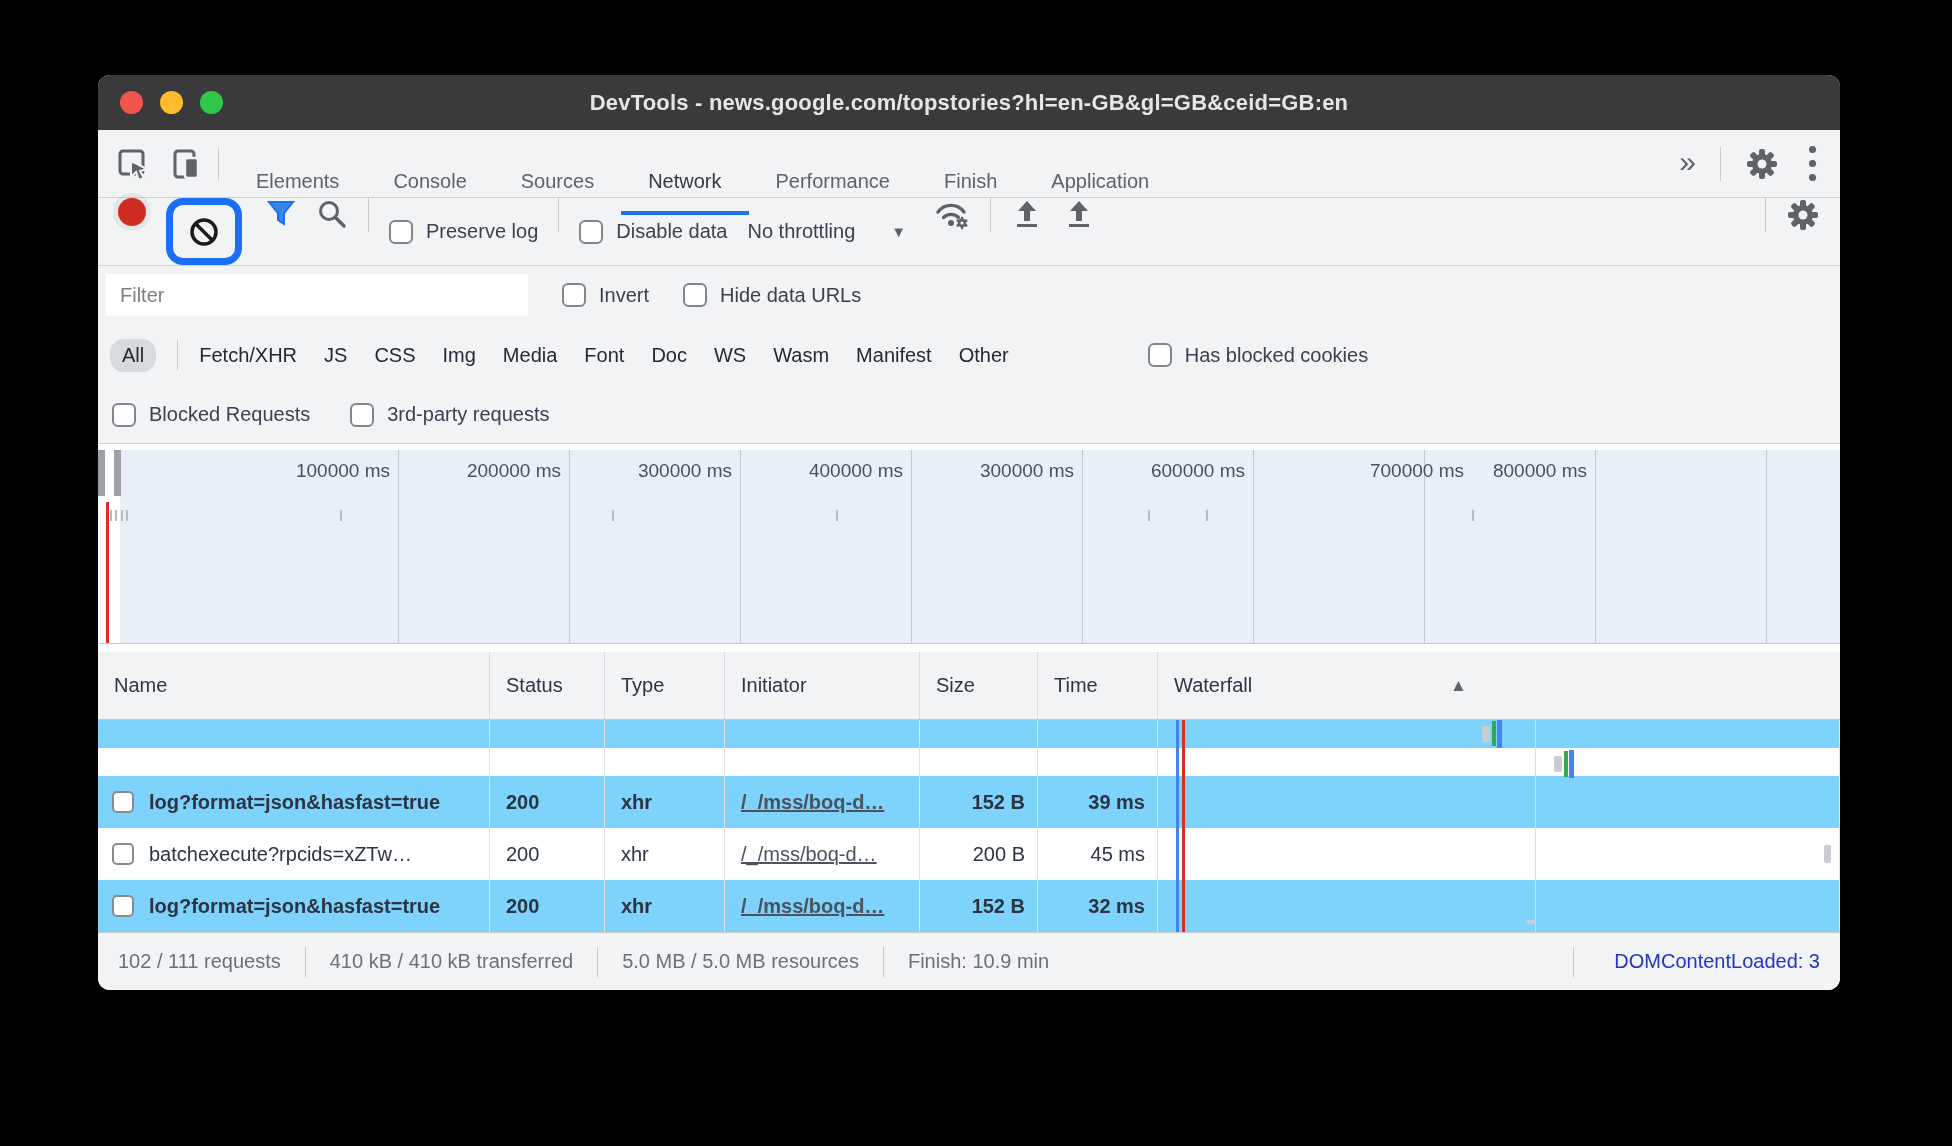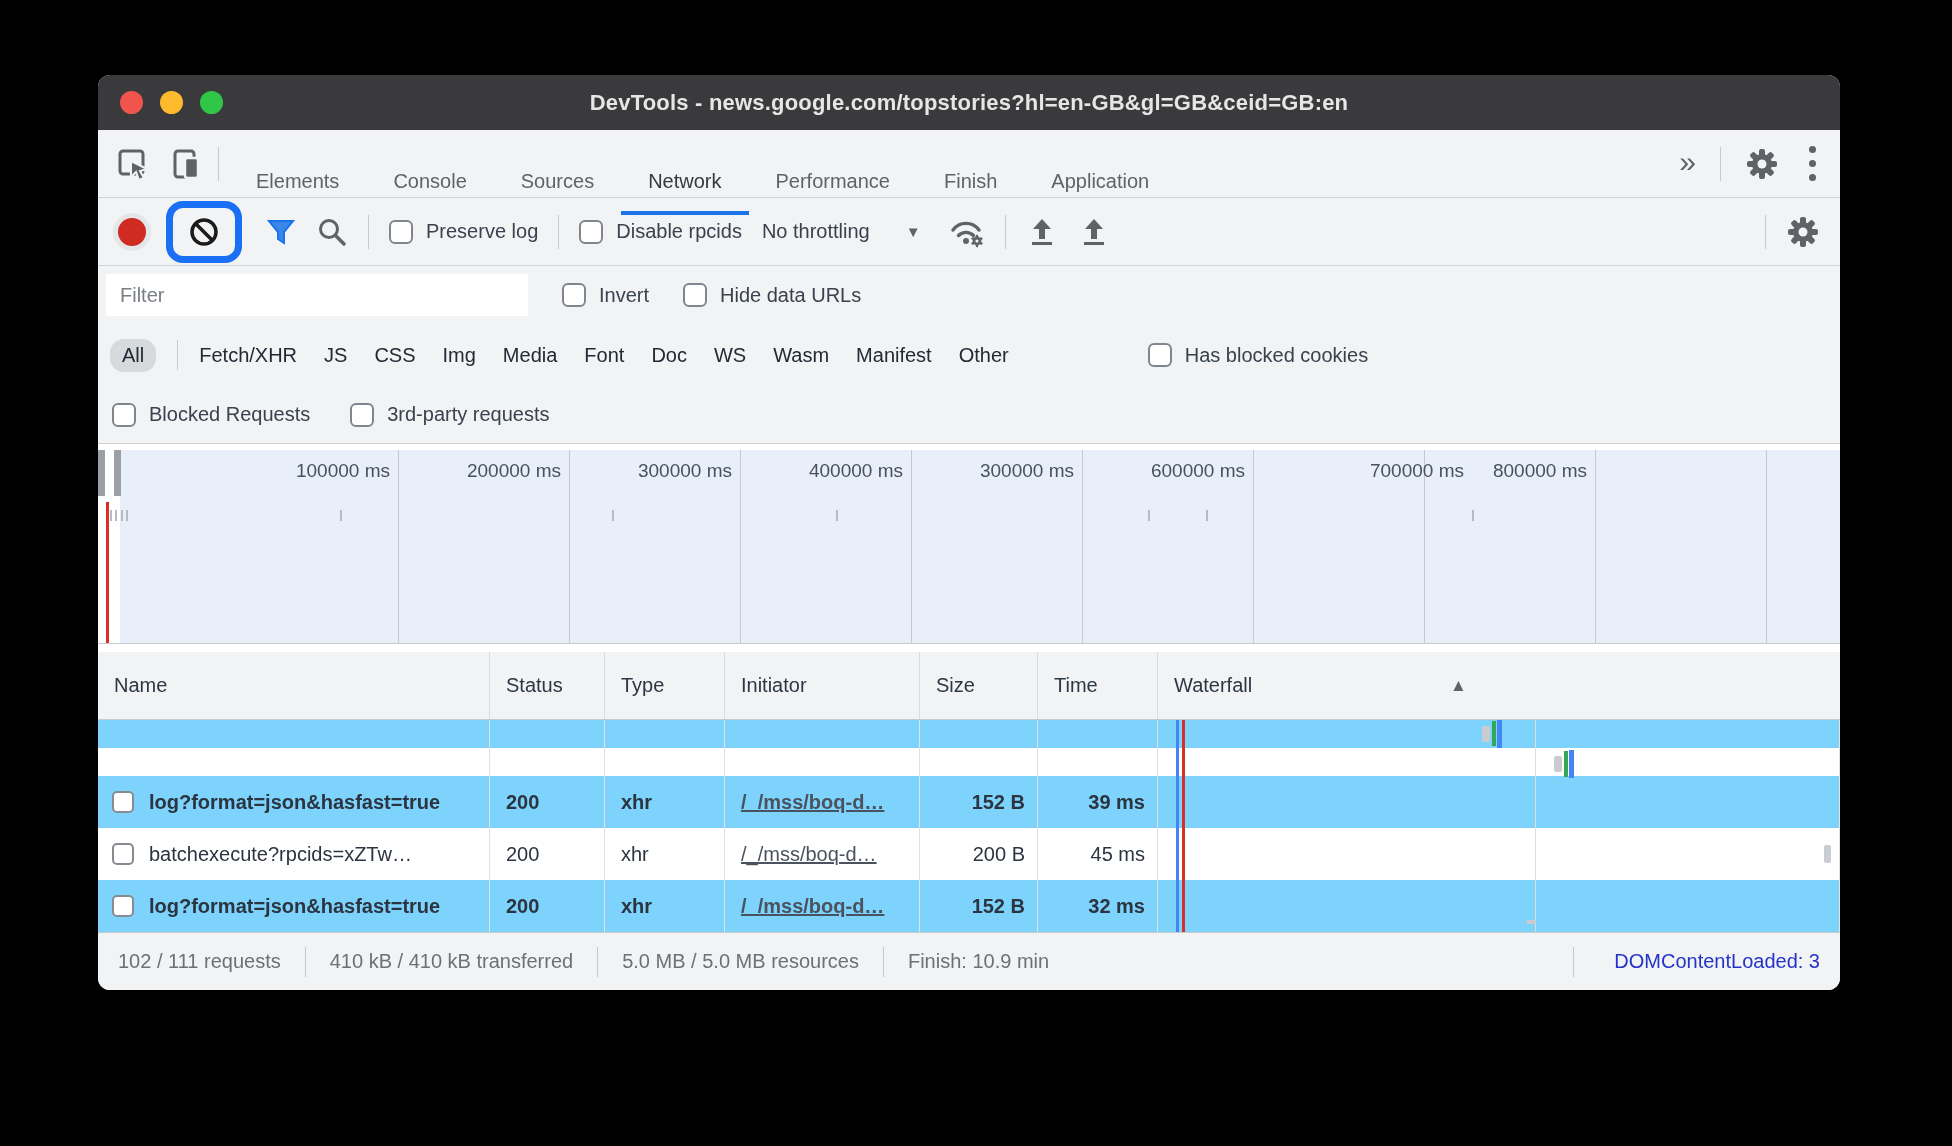--- a/index.html
+++ b/index.html
@@ -26,21 +26,21 @@
   .tb-icons { display:flex; align-items:center; gap:20px; margin-right:14px; }
   .vdiv { width:1px; height:34px; background:#c9cacc; }
   .tabs { display:flex; align-items:stretch; height:100%; margin-left:10px;margin-top:36px; }
   .tab { display:flex; align-items:center; padding:0 27px; font-size:20px; color:#5f6368; cursor:default; }
   .tab.active { color:#353a40; box-shadow:inset 0 -4px 0 #1a73e8; }
   .tabbar-right { margin-left:auto; display:flex; align-items:center; gap:24px; }
   .chev { font-size:30px; color:#5f6368; line-height:1; padding-bottom:4px; }
   .kebab { display:flex; flex-direction:column; gap:7px; padding:0 6px; }
   .kebab i { width:7px; height:7px; border-radius:50%; background:#5f6368; }
   
-  .toolbar { height:68px; background:#f1f3f4; border-bottom:1px solid #d0d1d3; display:flex; align-items:center; padding:0 20px; gap:20px; }
+  .toolbar { height:68px; background:#f1f3f4; border-bottom:1px solid #d0d1d3; display:flex; padding:0 20px; gap:20px; }
   .record-dot { width:28px; height:28px; border-radius:50%; background:#d02b20; box-shadow:0 0 0 5px rgba(0,0,0,0.05); }
   .clear-hl { border:7px solid #1a6ff5; border-radius:17px; padding:8px 15px; display:flex; align-items:center; justify-content:center; }
   .cb { width:24px; height:24px; min-width:24px; border:2px solid #80868d; border-radius:6px; background:#fff; }
   .cb-group { display:flex; align-items:center; gap:13px; font-size:20px; color:#39424e; white-space:nowrap; }
   .throttle { display:flex; align-items:center; gap:36px; font-size:20px; color:#39424e; }
   .caret { font-size:15px; color:#5f6368; }
   .spacer { flex:1; }
   
   .filter-row { height:58px; background:#f1f3f4; display:flex; align-items:center; padding:0 8px; gap:34px; }
   .filter-input { width:422px; height:42px; border:none; outline:none; background:#fff; font-size:20px; padding:0 14px; color:#333; font-family:"Liberation Sans",sans-serif; }
@@ -174,21 +174,21 @@
       </svg>
     </span>
     <div class="vdiv"></div>
     <div class="cb-group">
       <span class="cb"></span>
       <span>Preserve log</span>
     </div>
     <div class="vdiv"></div>
     <div class="cb-group">
       <span class="cb"></span>
-      <span>Disable rpcids</span>
+      <span>Disable data</span>
     </div>
     <div class="throttle">
       <span>No throttling</span>
       <span class="caret">▼</span>
     </div>
     <span style="margin-left:8px;">
       <svg width="36" height="32" viewBox="0 0 36 32">
         <path d="M4 14 a 16 16 0 0 1 26 0" fill="none" stroke="#5f6368" stroke-width="3.4" stroke-linecap="round"></path>
         <path d="M9.5 19.5 a 10.5 10.5 0 0 1 15 0" fill="none" stroke="#5f6368" stroke-width="3.4" stroke-linecap="round"></path>
         <circle cx="17" cy="25" r="3" fill="#5f6368"></circle>

